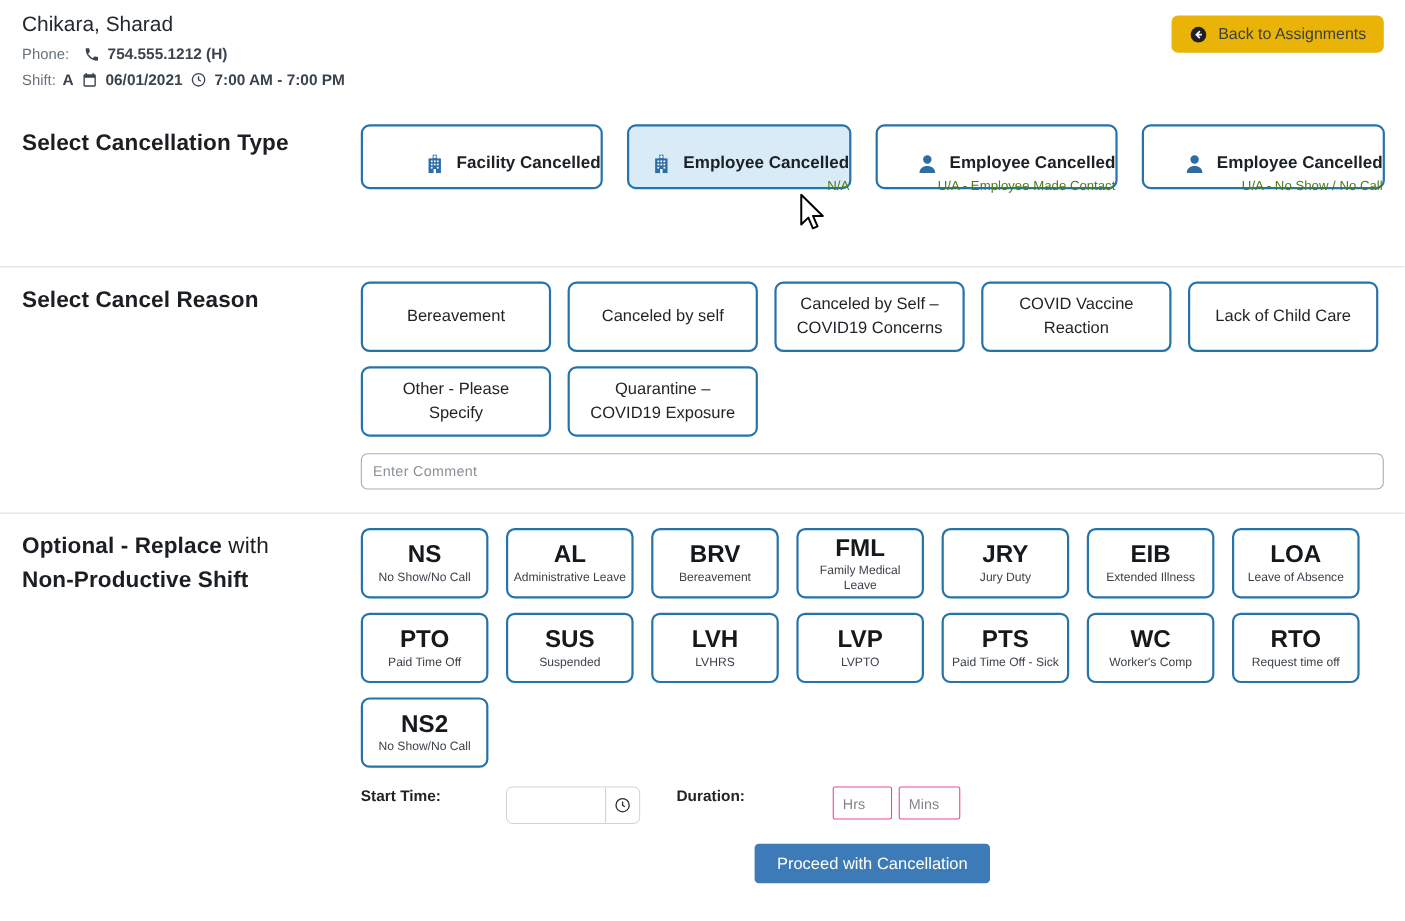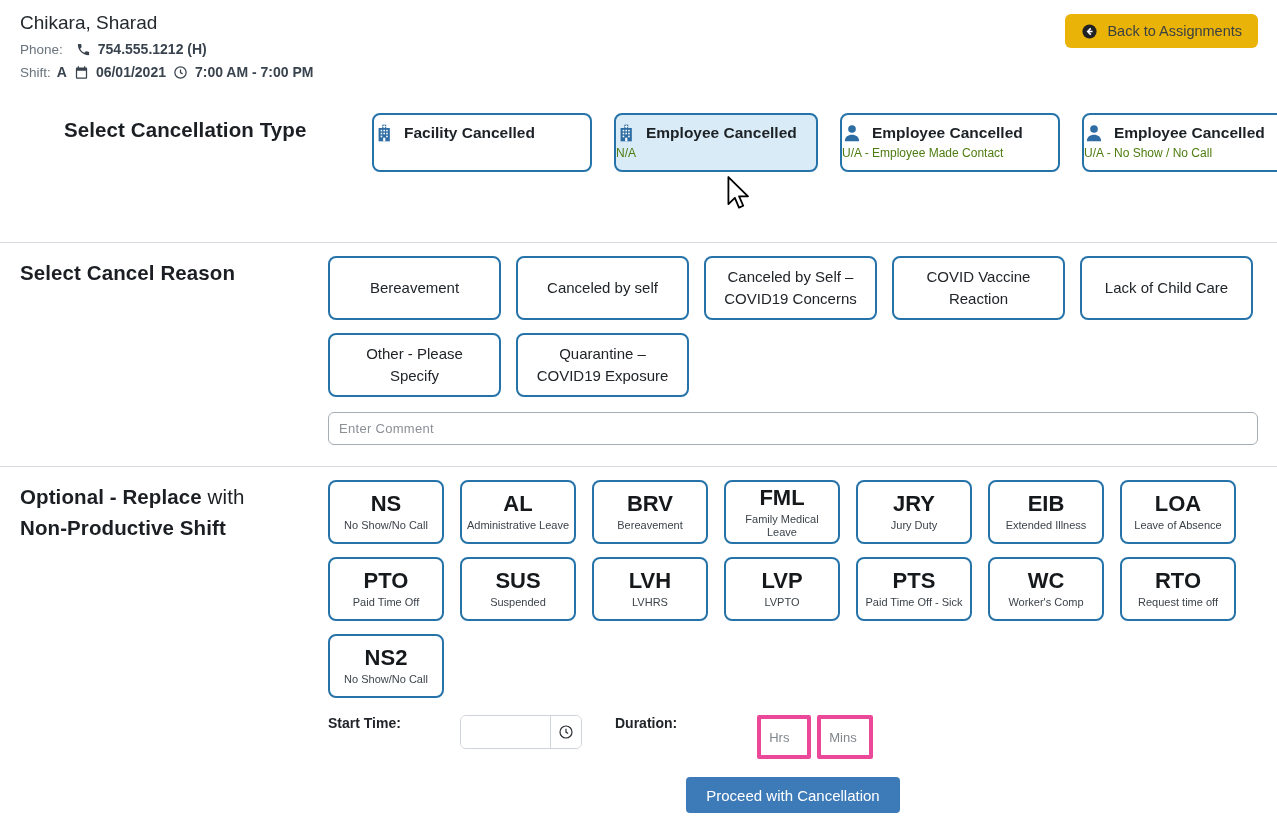--- a/index.html
+++ b/index.html
@@ -20,28 +20,28 @@
     border-radius: 6px; font-family: inherit; font-size: 14.5px; color: #3c4043; cursor: pointer; }
 
   
   .section { display: flex; padding: 13px 19px 0 20px; }
   .section + .section { border-top: 1px solid #d8dcе0; }
   .sec2, .sec3 { border-top: 1px solid #d9dde1; }
   .section-title { width: 308px; flex: none; font-size: 20.5px; font-weight: 700;
     color: #1b1f23; line-height: 1.5; padding-top: 2px; letter-spacing: .1px; }
   .section-title .light { font-weight: 400; }
   .section-content { width: 930px; flex: none; }
-  .sec1 { padding-bottom: 70px; margin-left: 44px; }
+  .sec1 { padding-bottom: 70px; }
   .sec2 { padding-bottom: 21px; }
 
   
   .type-row { display: flex; gap: 22px; }
   .type-btn { flex: none; height: 59px; background: #fff; border: 2px solid var(--accent);
-    border-radius: 8px; display: flex; flex-direction: column; align-items: flex-start;
-    padding-top: 8px; cursor: pointer; font-family: inherit; }
+    border-radius: 8px; display: flex; flex-direction: column; align-items: flex-end;
+    padding-top: 24px; cursor: pointer; font-family: inherit; }
   .type-row button:nth-of-type(1) { width: 220px; }
   .type-row button:nth-of-type(2) { width: 204px; }
   .type-row button:nth-of-type(3) { width: 220px; }
   .type-row button:nth-of-type(4) { width: 221px; }
   .type-btn.selected { background: var(--selected-bg); }
   .type-main { display: flex; align-items: center; gap: 10px; font-size: 15.5px;
     font-weight: 700; color: #1c2126; }
   .type-main .ic { color: #2e6da4; display: inline-flex; }
   .type-sub { font-size: 12px; color: #4d7c0f; margin-top: 3px; min-height: 14px; }
   .type-btn .ic svg { display: none; }
@@ -70,21 +70,21 @@
   .controls-row { display: flex; margin-top: 17px; }
   .ctl-label { font-size: 14px; font-weight: 700; color: #212529; }
   .lbl-start { width: 132px; }
   .time-group { display: flex; width: 122px; height: 34px; border: 1px solid #ced4da;
     border-radius: 6px; background: #fff; overflow: hidden; }
   .time-input { flex: 1; min-width: 0; border: none; outline: none; padding: 0 8px;
     font-family: inherit; font-size: 13px; }
   .time-clock { width: 31px; border-left: 1px solid #ced4da; display: flex;
     align-items: center; justify-content: center; color: #2b2f33; cursor: pointer; background: #fff; }
   .lbl-duration { margin-left: 33px; }
-  .dur-input { width: 54px; height: 44px; border: 4px solid #ec4899; border-radius: 2px;
+  .dur-input { width: 54px; height: 30px; border: 1px solid #ec4899; border-radius: 2px;
     padding: 0 8px; font-family: inherit; font-size: 13px; color: #701a75; }
   .dur-input::placeholder { color: #80868b; }
   .hrs-input { margin-left: 80px; }
   .mins-input { margin-left: 6px; width: 56px; }
   .proceed-row { display: flex; justify-content: center; margin-top: 18px; }
   .proceed-btn { height: 36px; padding: 0 20px; background: var(--proceed-bg); color: #fff;
     border: none; border-radius: 4px; font-family: inherit; font-size: 15px; cursor: pointer; }
 
   
   .cursor { position: absolute; left: 726px; top: 176px; pointer-events: none; }

